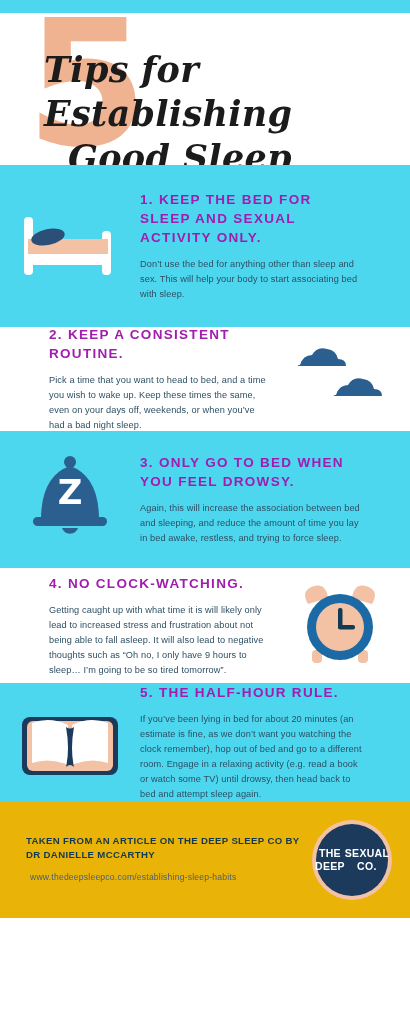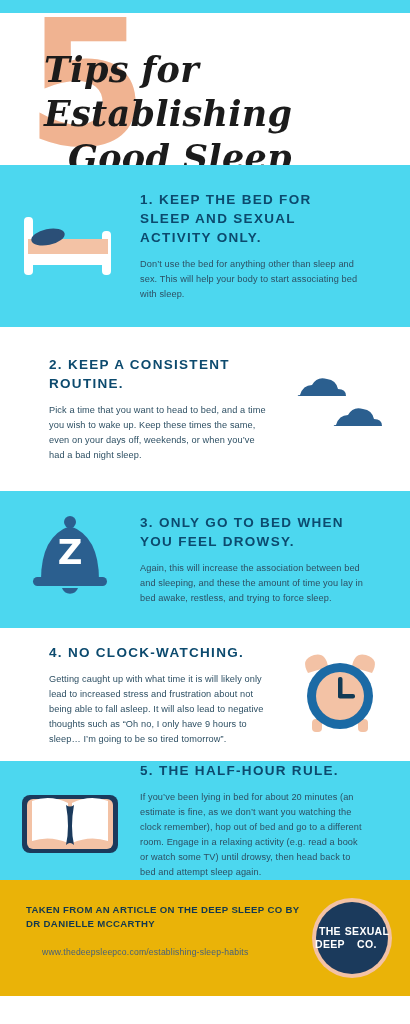--- a/index.html
+++ b/index.html
@@ -92,38 +92,38 @@
   .tip.icon-right .tip-body {
     padding-left: 24px;
     padding-right: 0;
   }
   .tip-heading {
     font-family: "Liberation Sans", sans-serif;
     font-weight: 700;
     font-size: 13.5px;
     line-height: 19px;
     letter-spacing: 1.3px;
-    color: #0c4a6e;
+    color: #a21caf;
     margin: 0 0 10px 0;
     text-transform: uppercase;
   }
   .tip-text {
     font-family: Liberation Sans, sans-serif;
     font-size: 9.2px;
     line-height: 15px;
     color: #2d4f63;
     margin: 0;
     letter-spacing: 0.1px;
   }
 
   
   .tip-1 { height: 162px; }
-  .tip-2 { height: 164px; padding-left: 20px; }
+  .tip-2 { height: 104px; padding-left: 20px; }
   .tip-3 { height: 137px; }
-  .tip-4 { height: 133px; }
+  .tip-4 { height: 115px; }
   .tip-5 { height: 119px; }
 
   
   .footer {
     height: 116px;
     background: #eab308;
     display: flex;
     align-items: center;
     padding: 0 22px 0 26px;
     box-sizing: border-box;
@@ -135,21 +135,21 @@
     line-height: 14px;
     letter-spacing: 0.35px;
     color: #13384f;
     text-transform: uppercase;
     margin: 0 0 10px 0;
   }
   .footer-url {
     font-size: 8.6px;
     color: #45607a;
     letter-spacing: 0.2px;
-    margin: 16px;
+    margin: 4px;
   }
   .logo {
     width: 72px;
     height: 72px;
     min-width: 72px;
     border-radius: 50%;
     background: #1b3a5c;
     box-shadow: 0 0 0 4px #F3C2A5;
     display: flex;
     align-items: center;
@@ -215,21 +215,21 @@
       <svg width="86" height="92" viewBox="0 0 86 92">
         <rect x="37" y="2" width="12" height="12" rx="6" fill="#2b5f8f"></rect>
         <path d="M14 66 q0-44 29-54 q29 10 29 54 z" fill="#2b5f8f"></path>
         <rect x="6" y="63" width="74" height="9" rx="4.5" fill="#2b5f8f"></rect>
         <path d="M35 74 a8.5 8.5 0 0 0 16 0 z" fill="#2b5f8f"></path>
         <text x="43" y="50" font-family="DejaVu Sans, sans-serif" font-size="34" font-weight="700" fill="#ffffff" text-anchor="middle">Z</text>
       </svg>
     </div>
     <div class="tip-body">
       <h2 class="tip-heading">3. ONLY GO TO BED WHEN YOU FEEL DROWSY.</h2>
-      <p class="tip-text">Again, this will increase the association between bed and sleeping, and these the amount of time you lay in bed awake, restless, and trying to force sleep.</p>
+      <p class="tip-text">Again, this will increase the association between bed and sleeping, and reduce the amount of time you lay in bed awake, restless, and trying to force sleep.</p>
     </div>
   </div>
 
   <div class="tip tip-4 white icon-right">
     <div class="tip-art">
       <svg width="92" height="88" viewBox="0 0 92 88">
         <path d="M14 22 q-8-14 6-18 q12-3 14 12 z" fill="#F3C2A5"></path>
         <path d="M78 22 q8-14-6-18 q-12-3-14 12 z" fill="#F3C2A5"></path>
         <rect x="18" y="68" width="10" height="13" rx="4" fill="#F3C2A5"></rect>
         <rect x="64" y="68" width="10" height="13" rx="4" fill="#F3C2A5"></rect>

